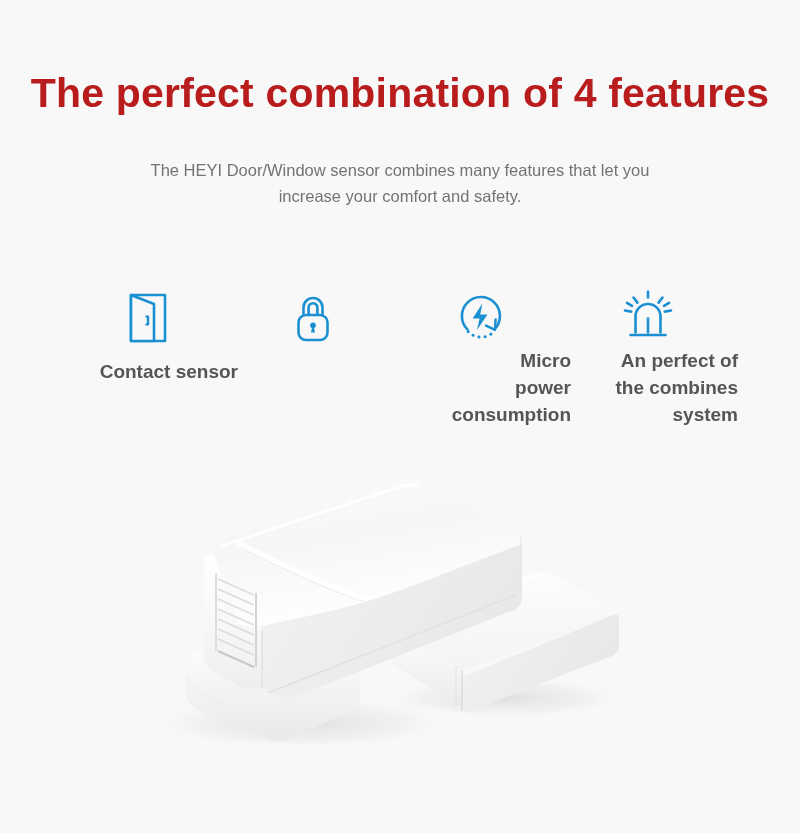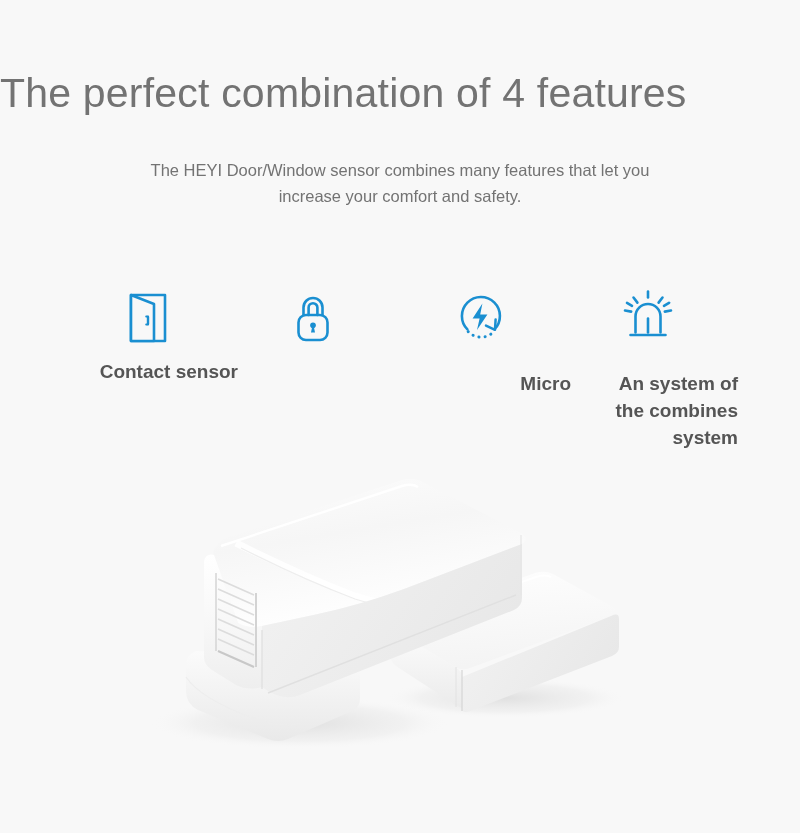--- a/index.html
+++ b/index.html
@@ -21,24 +21,24 @@
     position: relative;
     background: #f8f8f8;
   }
 
   
   .headline {
     position: absolute;
     top: 70px;
     left: 0;
     width: 800px;
-    text-align: left;
+    text-align: center;
     font-size: 41px;
-    font-weight: 400;
-    color: #737373;
+    font-weight: 700;
+    color: #b91c1c;
     letter-spacing: 0.2px;
     font-stretch: condensed;
     line-height: 1.15;
     white-space: nowrap;
   }
 
   
   .subtitle {
     position: absolute;
     top: 158px;
@@ -83,21 +83,21 @@
   .feature-label {
     margin-top: 14px;
     font-size: 19px;
     color: #555555;
     line-height: 1.42;
     font-weight: 700;
     text-align: right;
   }
   .feature.f3 .feature-label,
   .feature.f4 .feature-label {
-    margin-top: 26px;
+    margin-top: 3px;
   }
   .feature-label .l2 { display: block; }
 
   
   .product {
     position: absolute;
     left: 0;
     top: 455px;
     width: 800px;
     height: 340px;
@@ -155,20 +155,21 @@
             <path d="M41.6 28.5 L41.0 38.8 L32.0 34.6" stroke-width="2.5" stroke-linejoin="round" fill="none"></path>
             <g stroke-width="3.0" stroke-dasharray="0.1 6.0">
               <path d="M14.2 40.6 A17.5 17.5 0 0 0 39.8 40.6"></path>
             </g>
           </g>
           <path d="M28.4 12.6 L18.6 27.6 h7.0 l-2.6 11.4 l10.4 -15.6 h-7.2 Z" fill="#1a8fd1"></path>
         </svg>
       </div>
       <div class="feature-label">
         <span class="l1">Micro</span>
+        <span class="l2">power consumption</span>
       </div>
     </div>
 
     <div class="feature f4">
       <div class="icon-box">
         <svg width="58" height="60" viewBox="0 0 58 60">
           <g fill="none" stroke="#1a8fd1" stroke-width="2.6" stroke-linecap="round" stroke-linejoin="round">
             <path d="M16.5 47.5 V31.5 a12.5 12.5 0 0 1 25 0 V47.5"></path>
             <path d="M29 33.5 V47.5"></path>
             <path d="M11.5 50 H46.5"></path>
@@ -176,21 +177,21 @@
             <path d="M14.5 12.5 L18.4 17.6"></path>
             <path d="M43.5 12.5 L39.6 17.6"></path>
             <path d="M6.0 25.5 L12.2 26.6"></path>
             <path d="M52.0 25.5 L45.8 26.6"></path>
             <path d="M8.0 17.8 L13.0 20.8"></path>
             <path d="M50.0 17.8 L45.0 20.8"></path>
           </g>
         </svg>
       </div>
       <div class="feature-label">
-        <span class="l1">An system of</span>
+        <span class="l1">An perfect of</span>
         <span class="l2">the combines system</span>
       </div>
     </div>
 
   </div>
 
   <div class="product">
     <svg width="800" height="340" viewBox="0 0 800 340">
       <defs>
         <linearGradient id="topFace" x1="0" y1="0" x2="0.35" y2="1">

